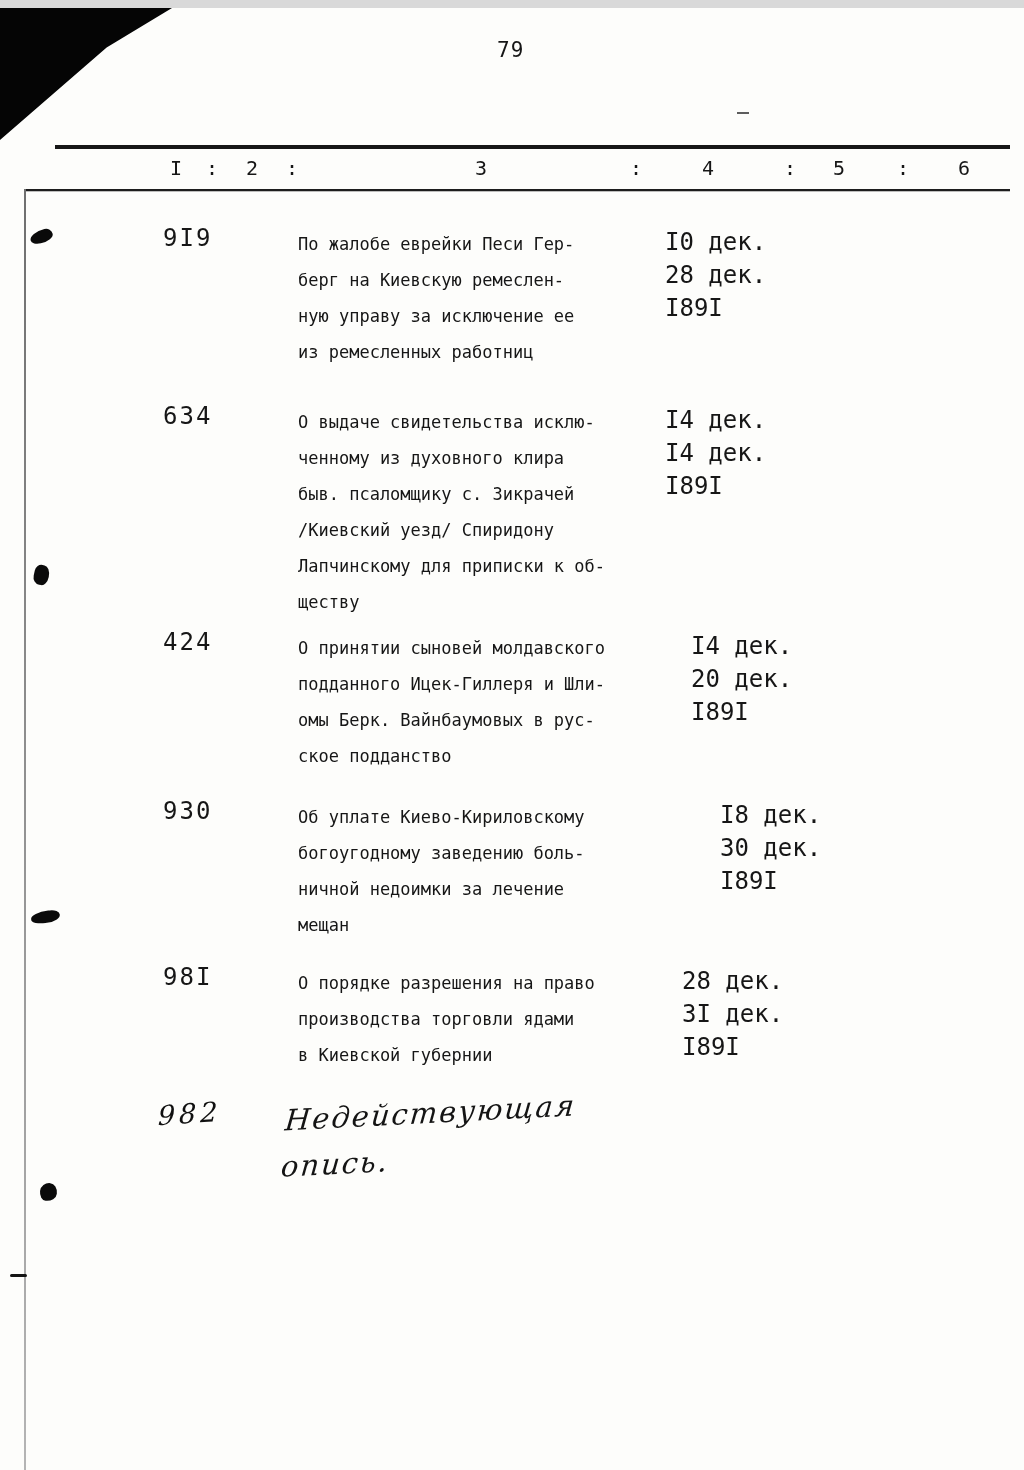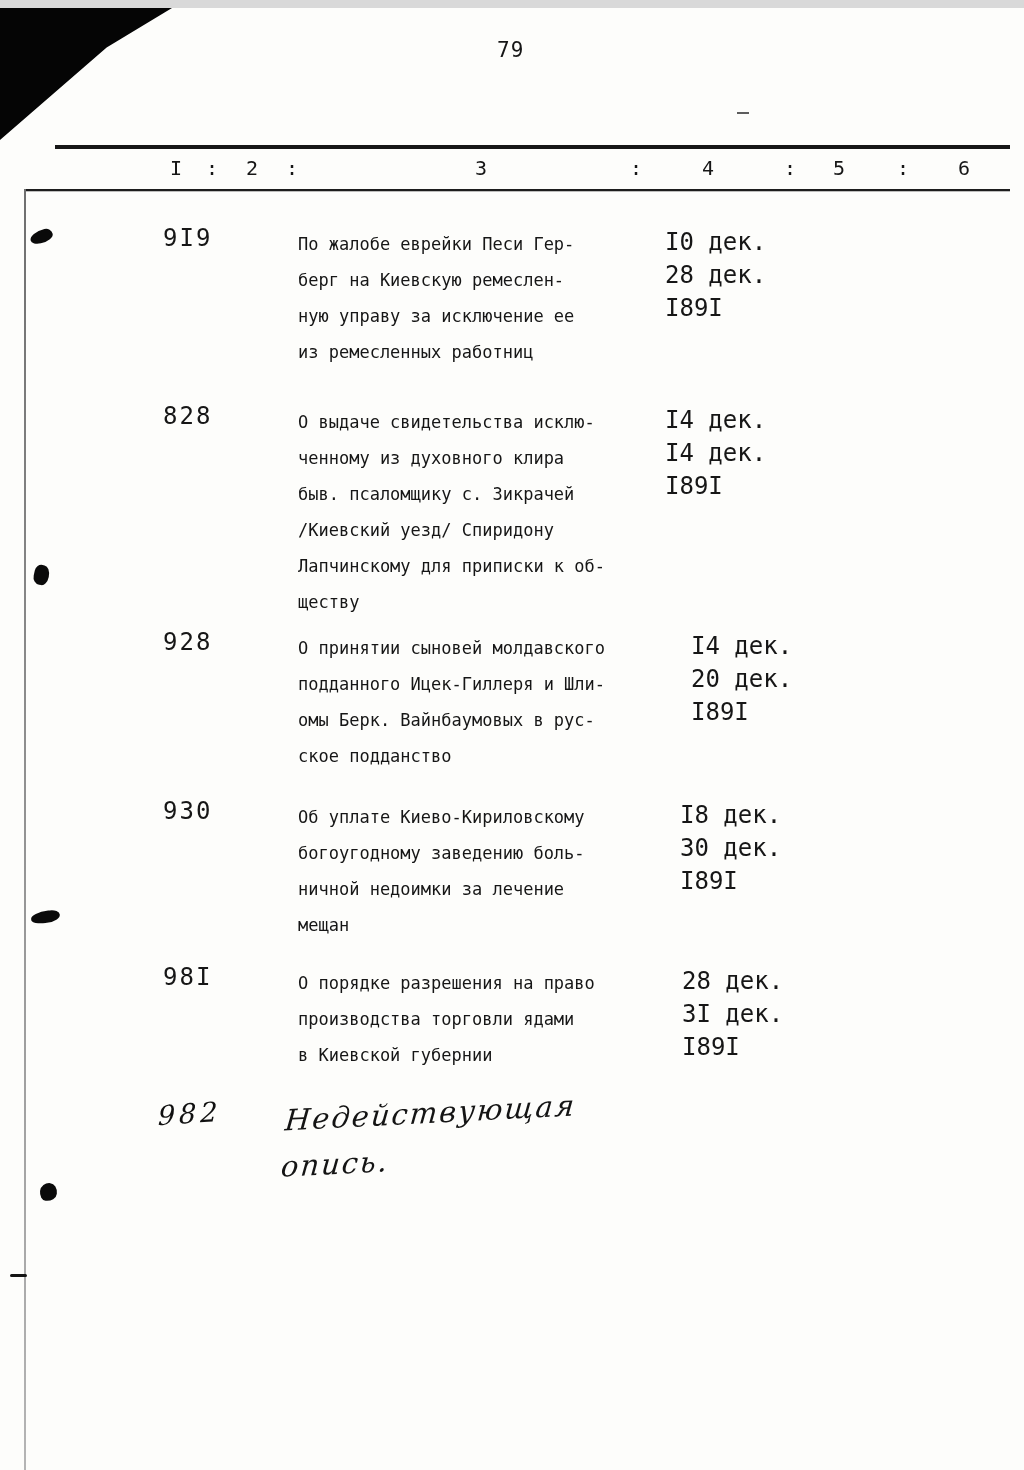--- a/index.html
+++ b/index.html
@@ -130,50 +130,50 @@
     <div class="text">По жалобе еврейки Песи Гер-
 берг на Киевскую ремеслен-
 ную управу за исключение ее
 из ремесленных работниц</div>
     <div class="dates" style="left:665px">I0 дек.
 28 дек.
 I89I</div>
   </div>
 
   <div class="entry" style="top:396px">
-    <div class="num">828</div>
+    <div class="num">634</div>
     <div class="text">О выдаче свидетельства исклю-
 ченному из духовного клира
 быв. псаломщику с. Зикрачей
 /Киевский уезд/ Спиридону
 Лапчинскому для приписки к об-
 ществу</div>
     <div class="dates" style="left:665px">I4 дек.
 I4 дек.
 I89I</div>
   </div>
 
   <div class="entry" style="top:622px">
-    <div class="num">928</div>
+    <div class="num">424</div>
     <div class="text">О принятии сыновей молдавского
 подданного Ицек-Гиллеря и Шли-
 омы Берк. Вайнбаумовых в рус-
 ское подданство</div>
     <div class="dates" style="left:691px">I4 дек.
 20 дек.
 I89I</div>
   </div>
 
   <div class="entry" style="top:791px">
     <div class="num">930</div>
     <div class="text">Об уплате Киево-Кириловскому
 богоугодному заведению боль-
 ничной недоимки за лечение
 мещан</div>
-    <div class="dates" style="left:680px">I8 дек.
+    <div class="dates" style="left:720px">I8 дек.
 30 дек.
 I89I</div>
   </div>
 
   <div class="entry" style="top:957px">
     <div class="num">98I</div>
     <div class="text">О порядке разрешения на право
 производства торговли ядами
 в Киевской губернии</div>
     <div class="dates" style="left:682px">28 дек.

